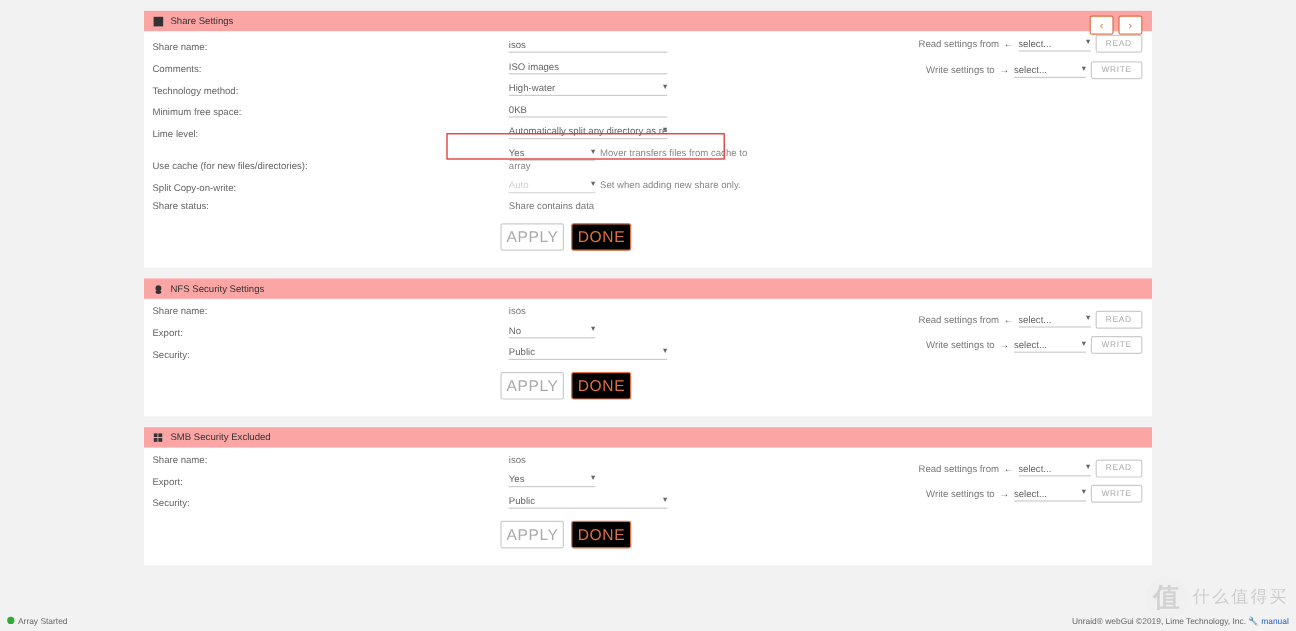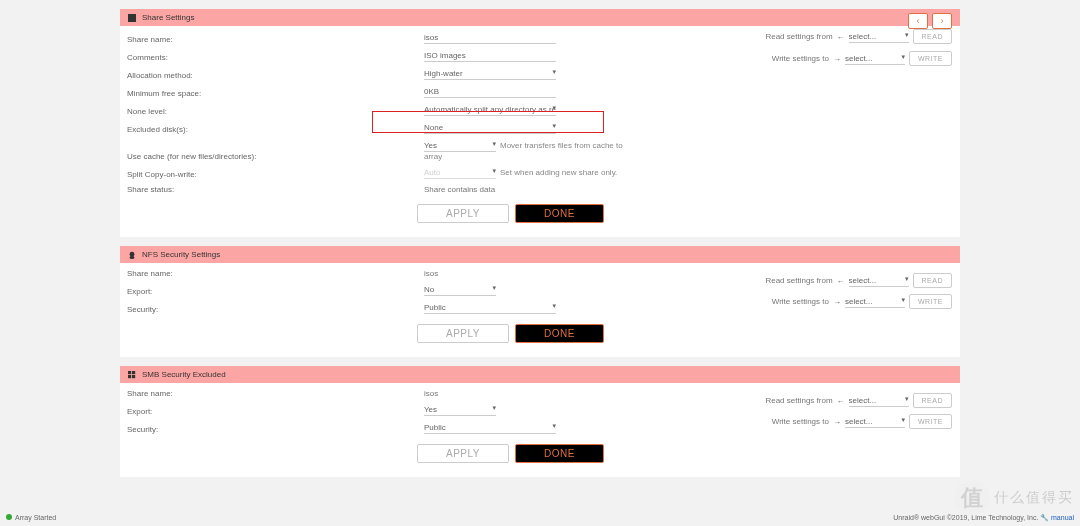--- a/index.html
+++ b/index.html
@@ -13,21 +13,21 @@
   .lbl{width:297px;padding-left:7px;color:#666}
   .val{width:210px}
   .inp,.sel{width:132px;border:none;border-bottom:1px solid #ccc;background:transparent;font-size:8px;color:#666;padding:1px 0;font-family:inherit}
   .sel{appearance:none;position:relative}
   .sel-wrap{position:relative;width:132px;display:inline-block}
   .sel-wrap:after{content:"▾";position:absolute;right:0;top:0;color:#666;font-size:7px;pointer-events:none}
   .wide .inp,.wide .sel,.wide .sel-wrap{width:72px}
   .hint{color:#888;margin-left:4px}
   .static{color:#777}
   .btns{margin:10px 0 0 297px;display:flex;gap:6px}
-  .btn{padding:3px 28px;border-radius:2px;font-size:10px;letter-spacing:.5px;cursor:pointer}
+  .btn{padding:3px 4px;border-radius:2px;font-size:13px;letter-spacing:.5px;cursor:pointer}
   .btn-apply{background:#fff;border:1px solid #ccc;color:#aaa}
   .btn-done{background:#000000;border:1px solid #e07040;color:#e07040}
   .rw{position:absolute;right:8px;display:flex;align-items:center;gap:4px}
   .rw .sel-wrap{width:60px}
   .rw .sel{width:60px}
   .rw-btn{border:1px solid #ccc;background:#fff;color:#aaa;padding:3px 8px;border-radius:2px;font-size:7px;letter-spacing:.5px;cursor:pointer}
   .rw-lbl{color:#777}
   .arr{color:#555}
   .p1-rw1{top:20px}.p1-rw2{top:42px}
   .p2-rw1{top:27px}.p2-rw2{top:48px}
@@ -75,34 +75,30 @@
 
     <div class="row">
         <div class="lbl">Share name:</div>
         <div class="val"><input class="inp" value="isos" style=""></div>
       </div>
     <div class="row">
         <div class="lbl">Comments:</div>
         <div class="val"><input class="inp" value="ISO images" style=""></div>
       </div>
     <div class="row">
-        <div class="lbl">Allocation method:</div>
+        <div class="lbl">Technology method:</div>
         <div class="val"><span class="sel-wrap"><select class="sel"><option>High-water</option></select></span></div>
       </div>
     <div class="row">
         <div class="lbl">Minimum free space:</div>
         <div class="val"><input class="inp" value="0KB" style=""></div>
       </div>
     <div class="row">
-        <div class="lbl">None level:</div>
+        <div class="lbl">Lime level:</div>
         <div class="val"><span class="sel-wrap"><select class="sel"><option>Automatically split any directory as required</option></select></span></div>
-      </div>
-    <div class="row">
-        <div class="lbl">Excluded disk(s):</div>
-        <div class="val"><span class="sel-wrap"><select class="sel"><option>None</option></select></span></div>
       </div>
     <div class="row wide">
         <div class="lbl">Use cache (for new files/directories):</div>
         <div class="val"><span class="sel-wrap"><select class="sel"><option>Yes</option></select></span><span class="hint">Mover transfers files from cache to array</span></div>
       </div>
     <div class="row wide">
         <div class="lbl">Split Copy-on-write:</div>
         <div class="val"><span class="sel-wrap"><select class="sel" style="color:#bbb" disabled=""><option>Auto</option></select></span><span class="hint">Set when adding new share only.</span></div>
       </div>
     <div class="row">

